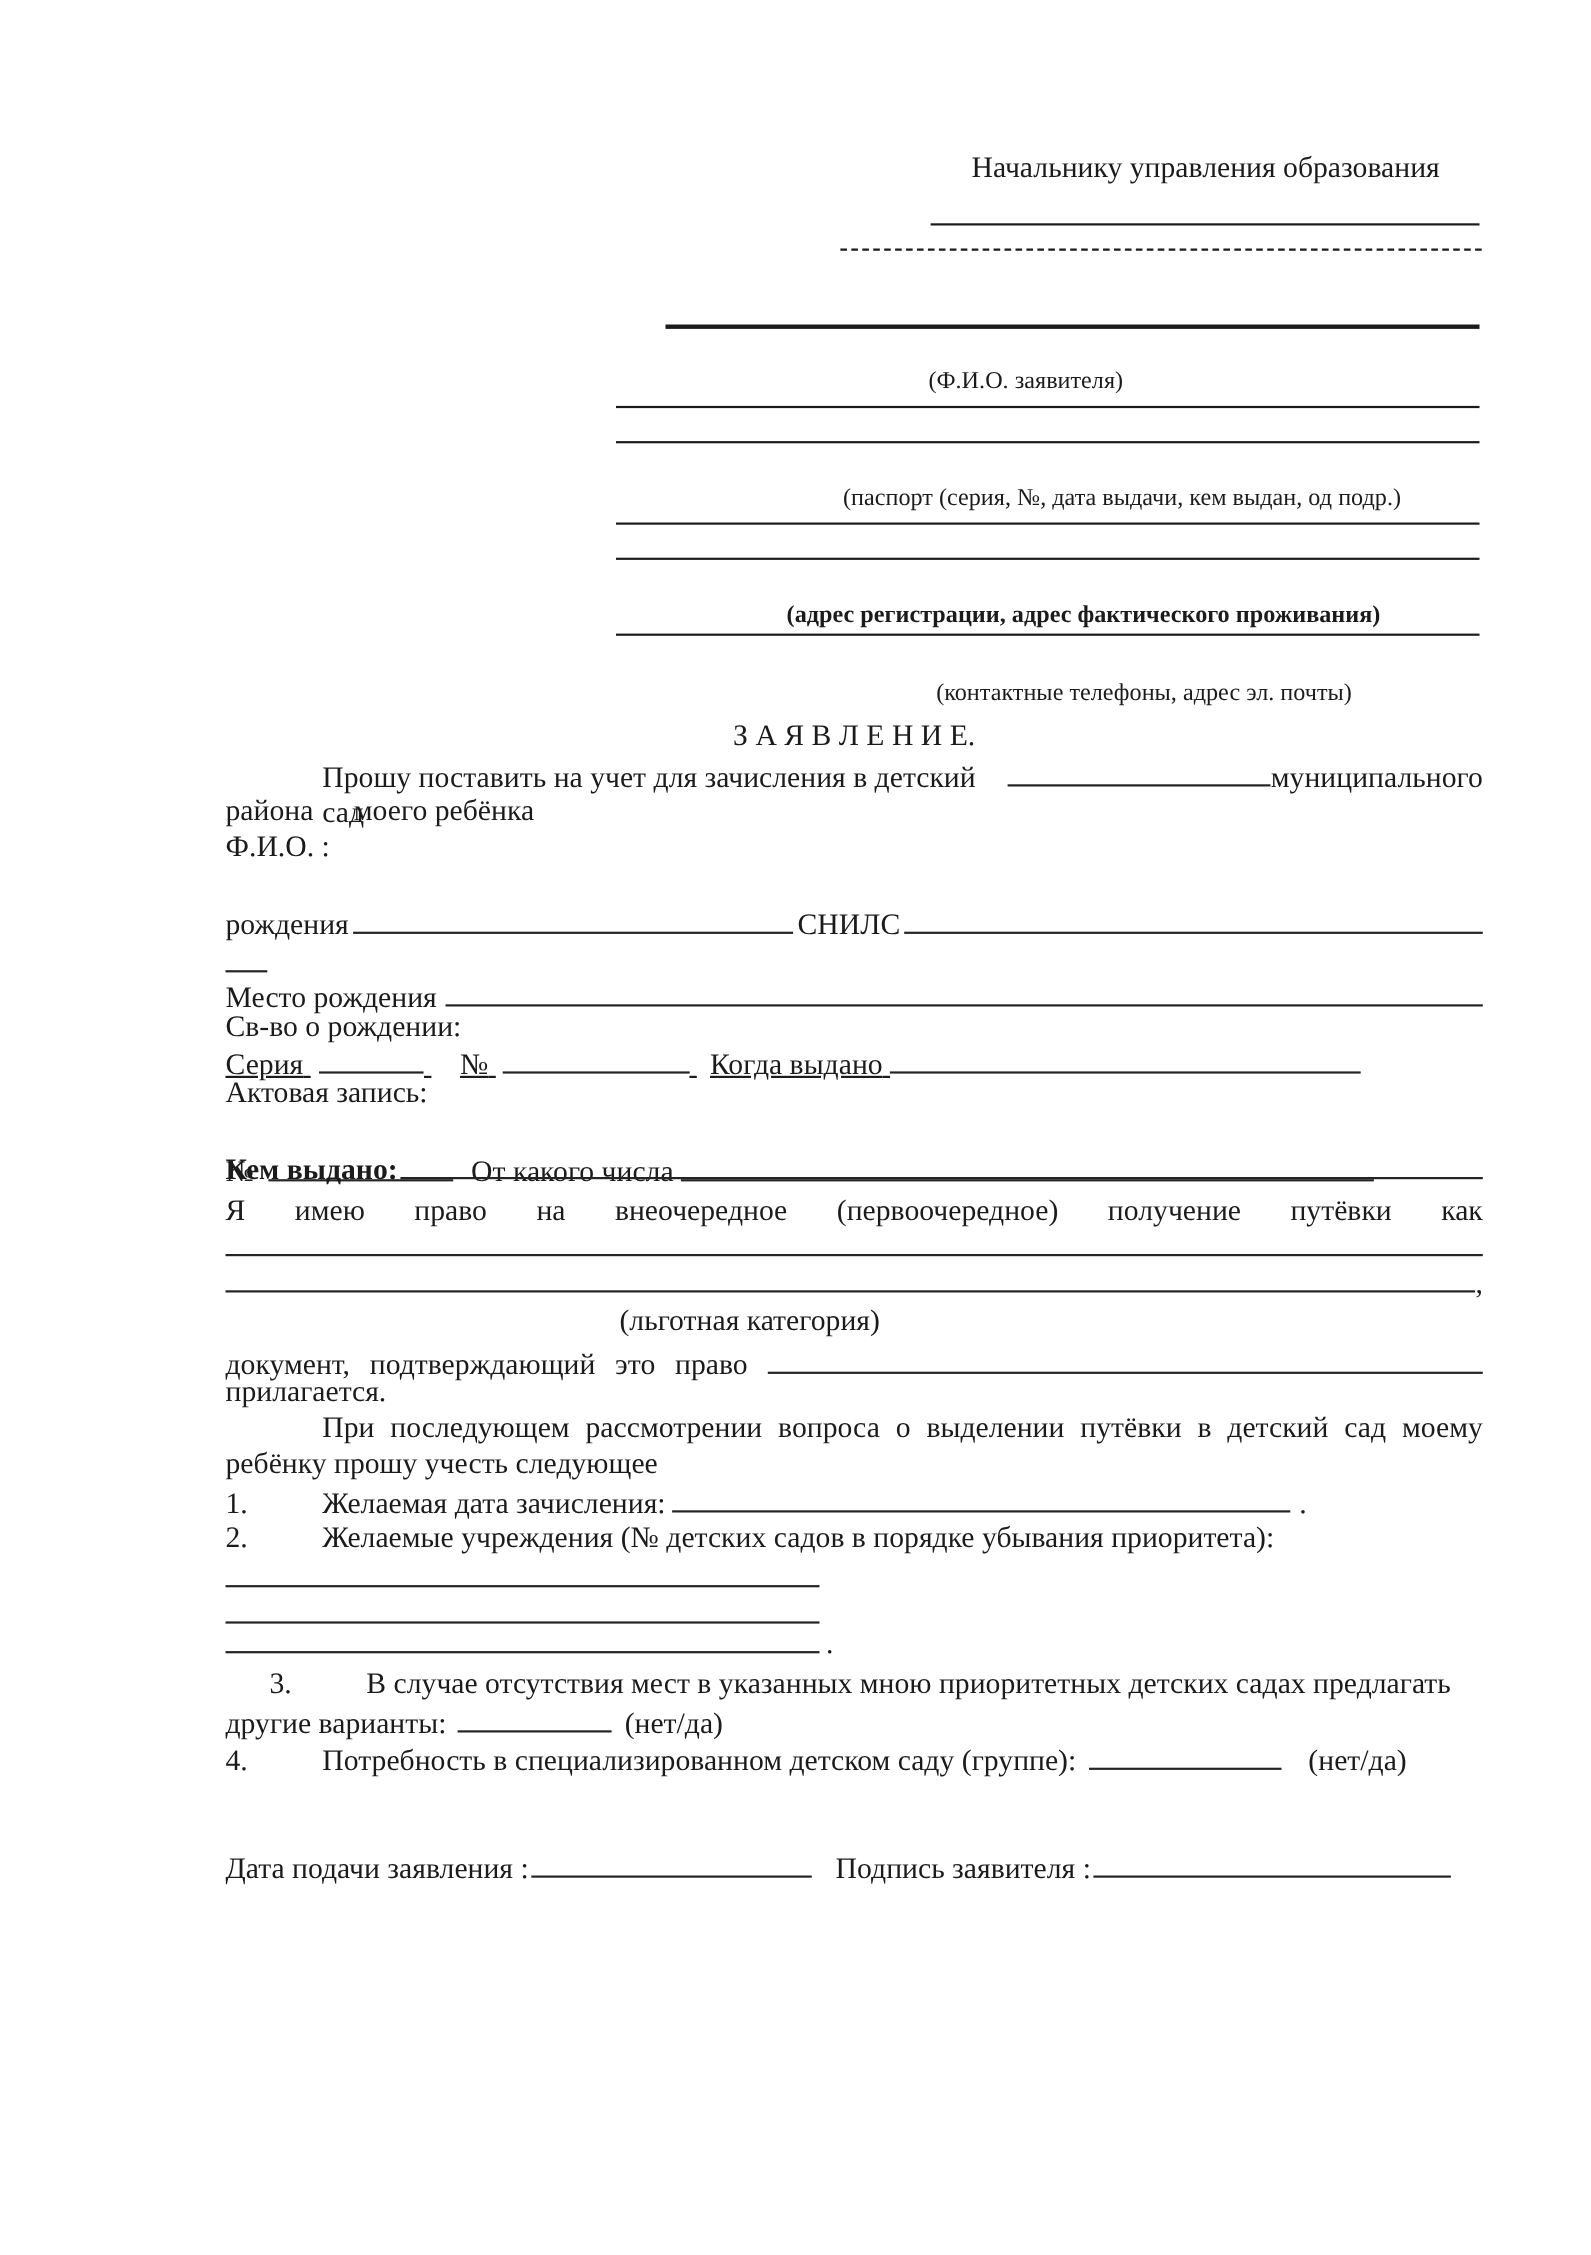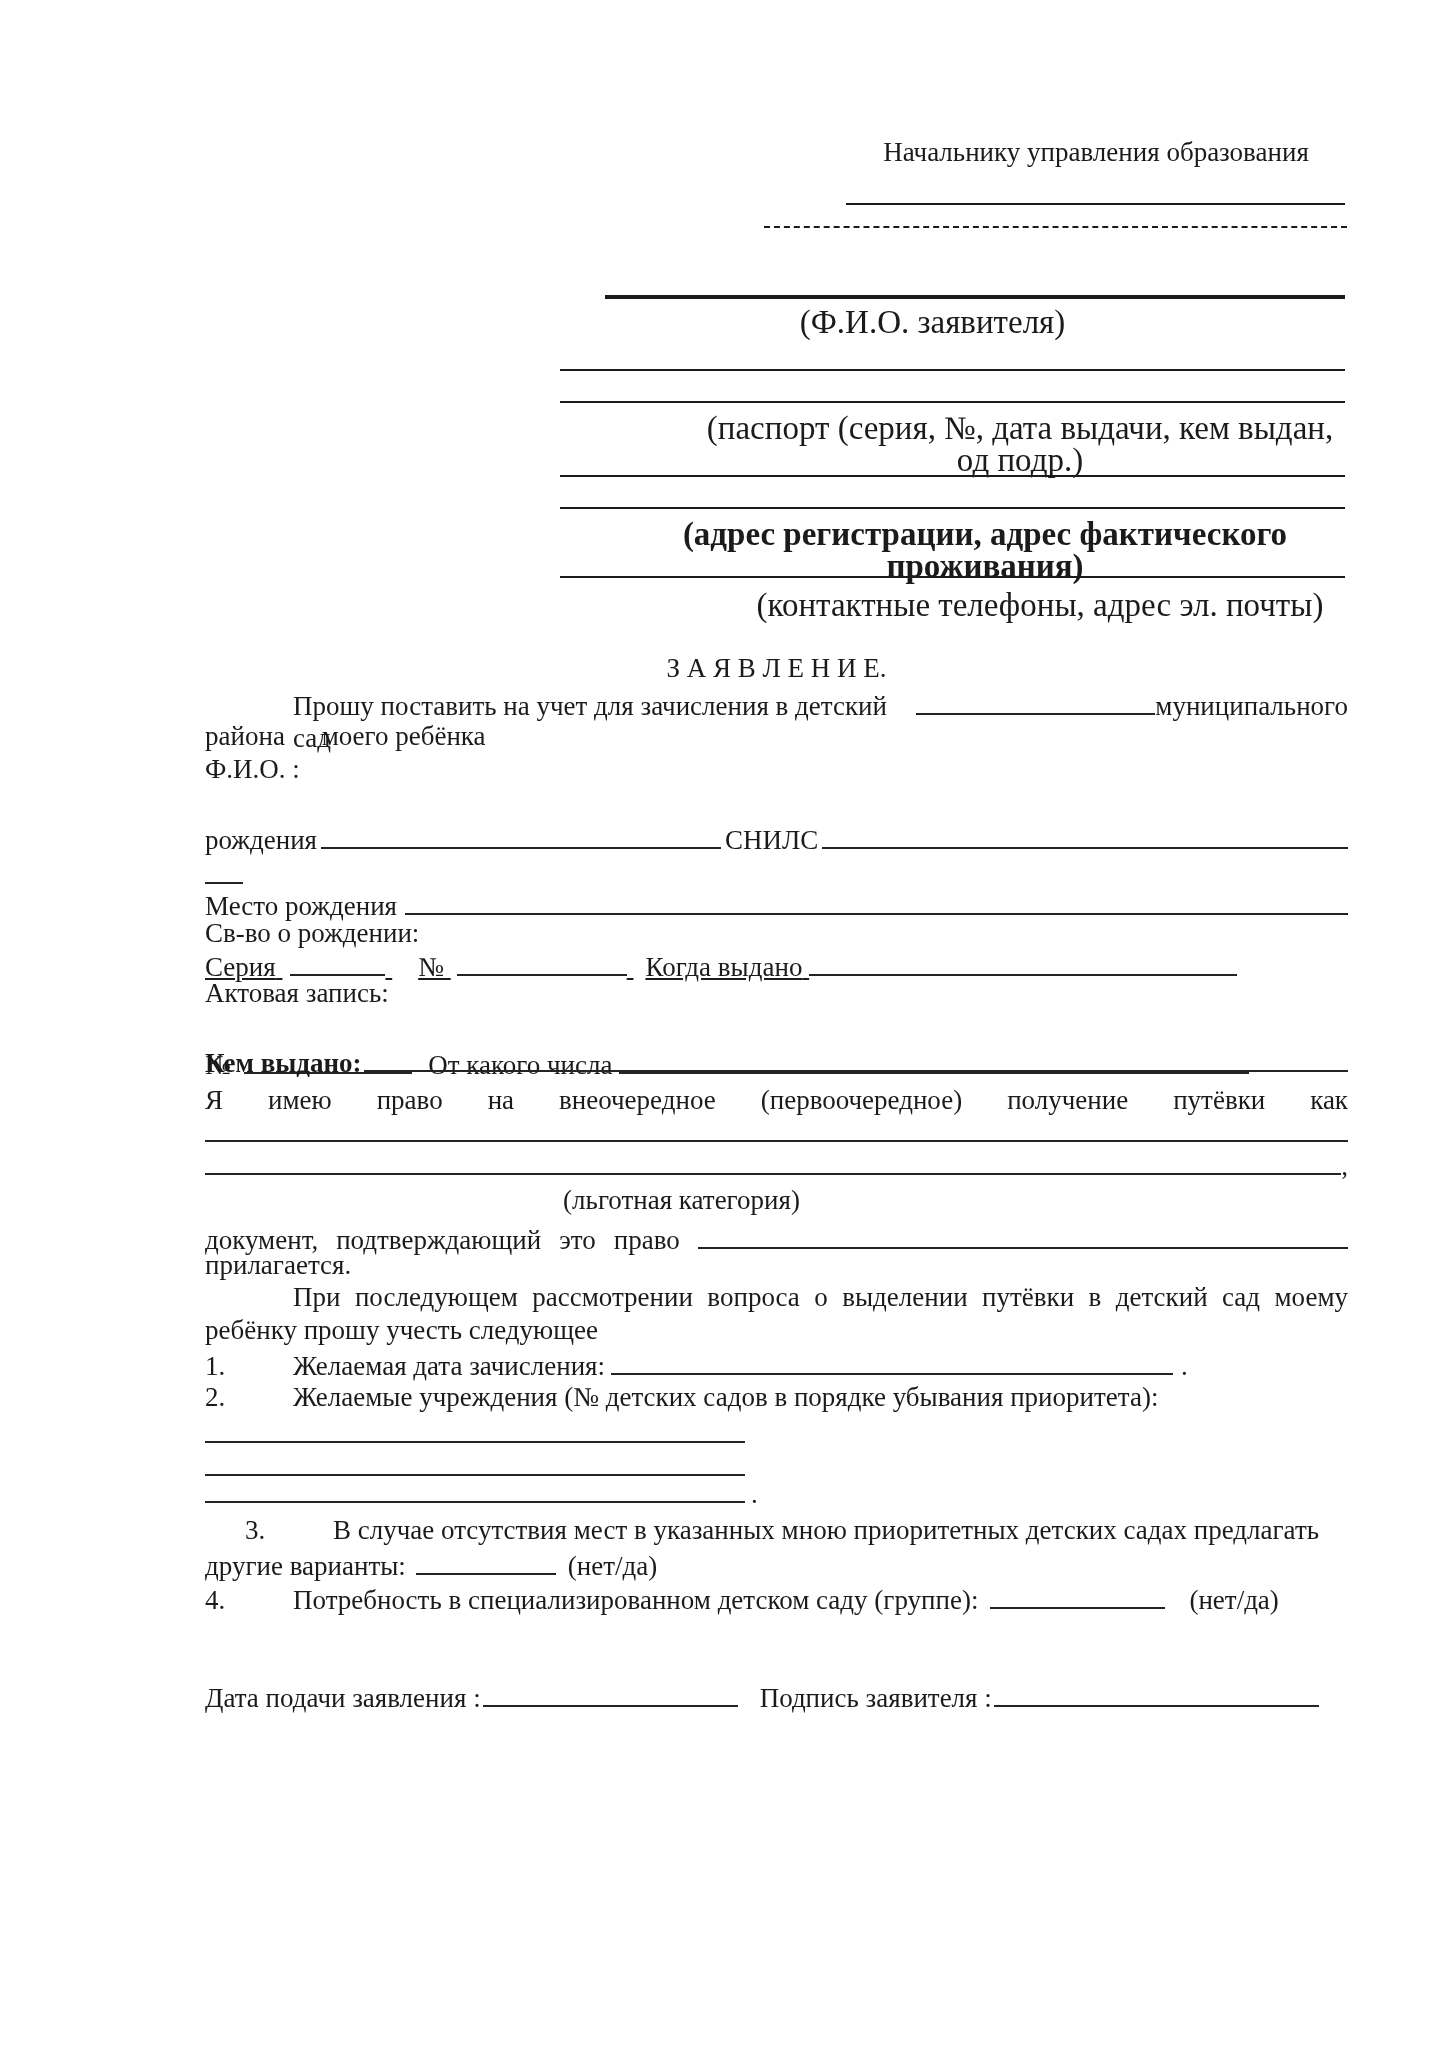--- a/index.html
+++ b/index.html
@@ -20,21 +20,21 @@
   .just{text-align:justify;text-align-last:justify;}
   .indent{text-indent:88px;}
   .flex{display:flex;align-items:baseline;}
   .sb{justify-content:space-between;}
   .rule{position:absolute;height:0;border-top:2px solid #1b1b1b;}
   .rule.thick{border-top-width:4px;}
   .rule.dashed{border-top-style:dashed;}
   .blank{display:inline-block;height:26px;border-bottom:2px solid #242424;vertical-align:baseline;}
   .grow{flex:1 1 auto;}
   .num{display:inline-block;width:88px;}
-  .lbl{font-size:33px;}
+  .lbl{font-size:22px;margin-top:24px;}
 </style>
 </head>
 <body>
 
 <div class="page">
 
   <div class="abs center" style="left:846px;width:500px;top:136px;">Начальнику управления образования</div>
 
   <div class="rule" style="left:846px;width:499px;top:203px;"></div>
   <div class="rule dashed" style="left:764px;width:583px;top:226px;"></div>

